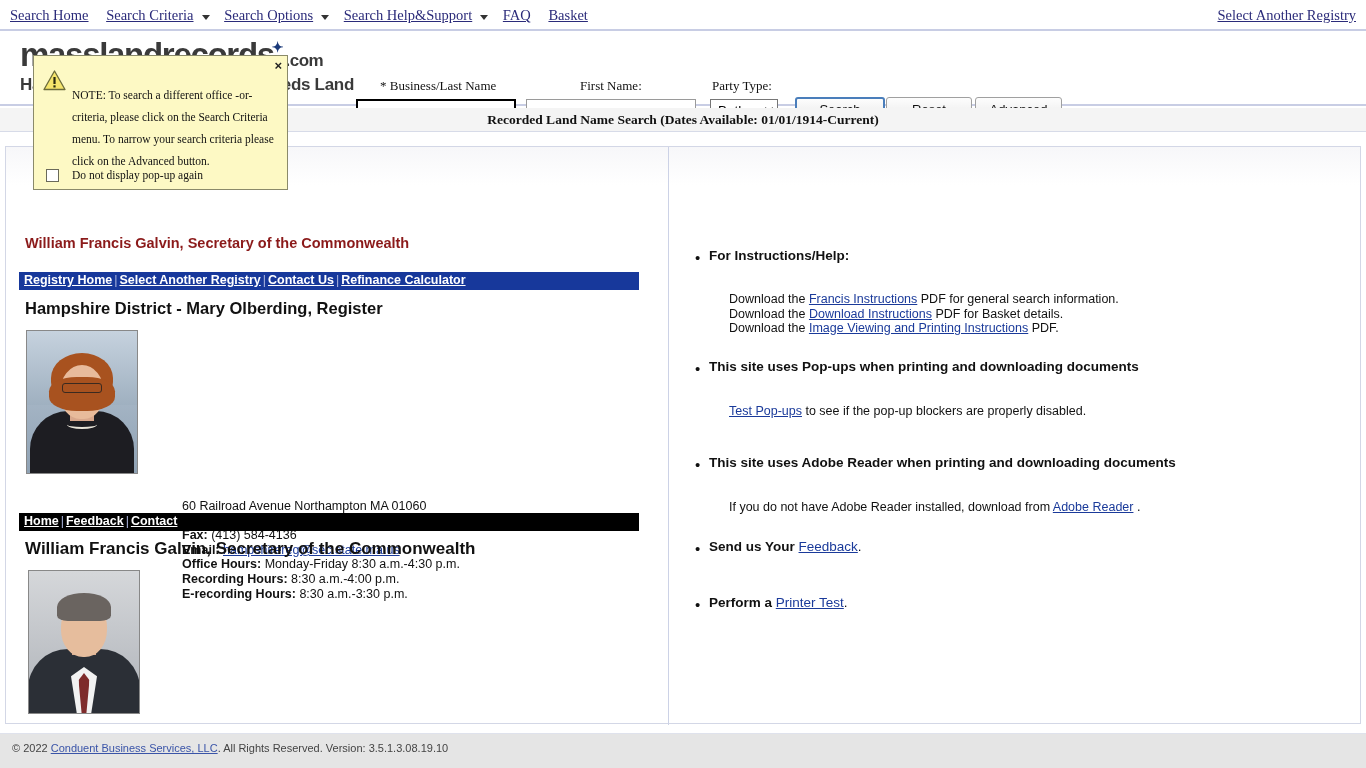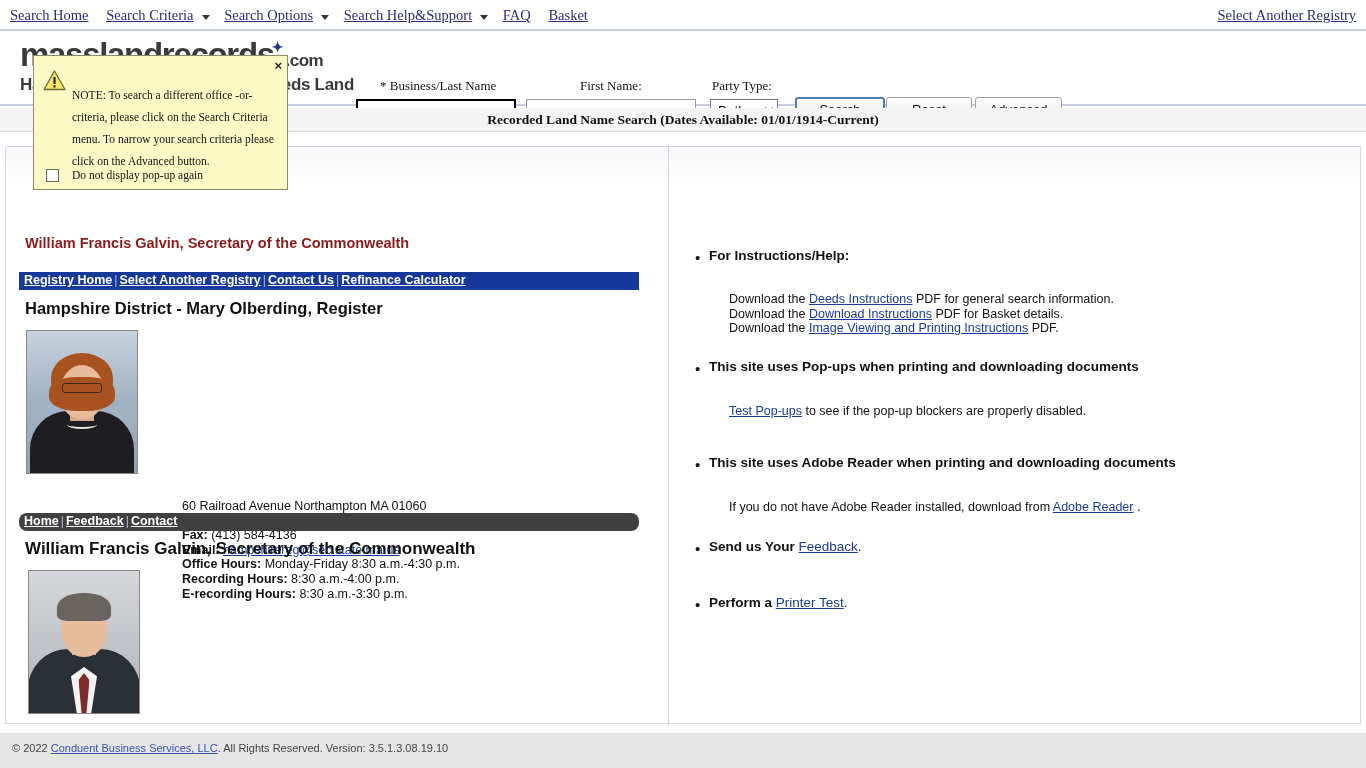--- a/index.html
+++ b/index.html
@@ -121,21 +121,21 @@
     font-size: 14.5px; font-weight: bold; color: #8b1a1a;
   }
 
   .bluebar {
     position: absolute; left: 13px; width: 620px; height: 18px;
     background: #17389b; color: #fff;
     font-size: 12.5px; font-weight: bold;
     padding-left: 5px; padding-top: 1px; white-space: nowrap;
   }
   #bluebar1 { top: 125px; }
-  #bluebar2 { top: 366px; background: #404040; border-radius: 8px; }
+  #bluebar2 { top: 366px; background: #000000; }
   .bluebar a { color: #ffffff; text-decoration: underline; cursor: pointer; }
   .bluebar .sep { color: #aab4dd; padding: 0 2px; font-weight: normal; }
 
   #district-title {
     position: absolute; left: 19px; top: 152px;
     font-size: 16.5px; font-weight: bold; color: #111;
   }
 
   
   #register-photo {
@@ -433,21 +433,21 @@
     </svg>
   </div>
 
   <div id="right-panel">
 
     <div class="bullet-item" style="top:101px;">
       <span class="dot">•</span>
       <span class="bullet-head">For Instructions/Help:</span>
     </div>
     <div class="bullet-body" style="top:145px;">
-      <div><span>Download the </span><a class="rlink">Deeds Instructions</a><span> PDF for general search information.</span></div>
+      <div><span>Download the </span><a class="rlink">Francis Instructions</a><span> PDF for general search information.</span></div>
       <div><span>Download the </span><a class="rlink">Download Instructions</a><span> PDF for Basket details.</span></div>
       <div><span>Download the </span><a class="rlink">Image Viewing and Printing Instructions</a><span> PDF.</span></div>
     </div>
 
     <div class="bullet-item" style="top:212px;">
       <span class="dot">•</span>
       <span class="bullet-head">This site uses Pop-ups when printing and downloading documents</span>
     </div>
     <div class="bullet-body" style="top:257px;">
       <div><span></span><a class="rlink">Test Pop-ups</a><span> to see if the pop-up blockers are properly disabled.</span></div>

